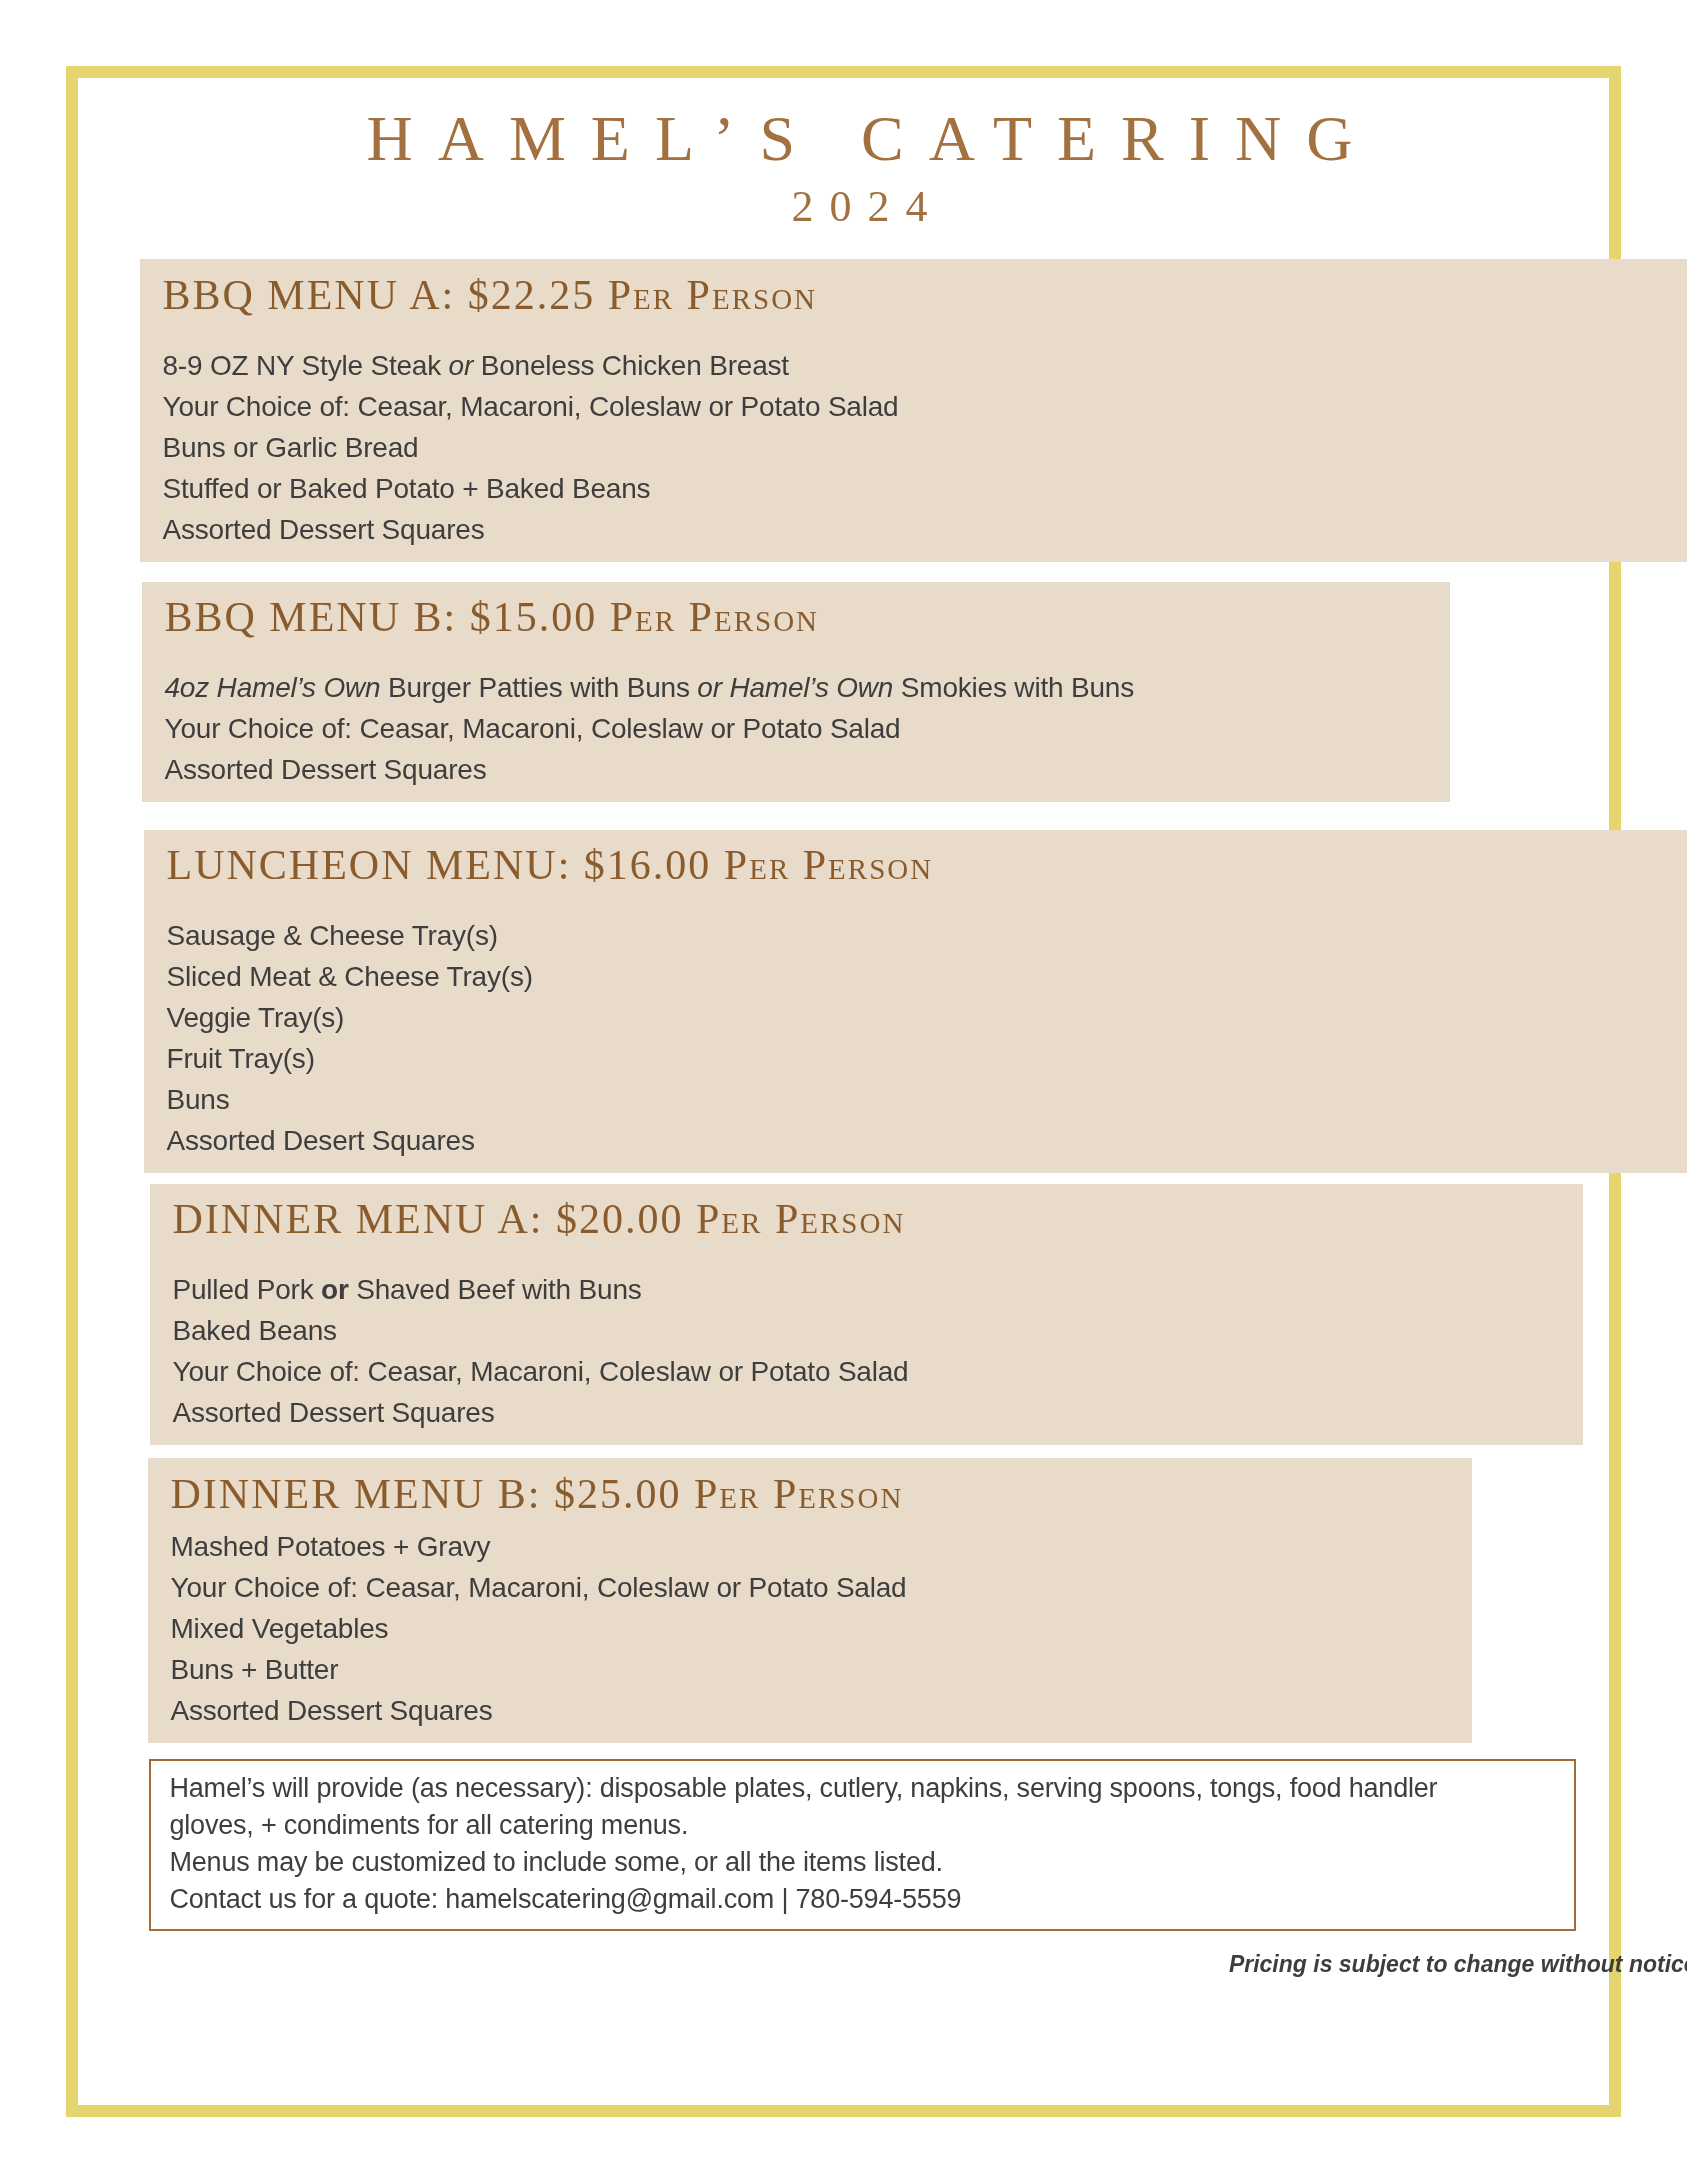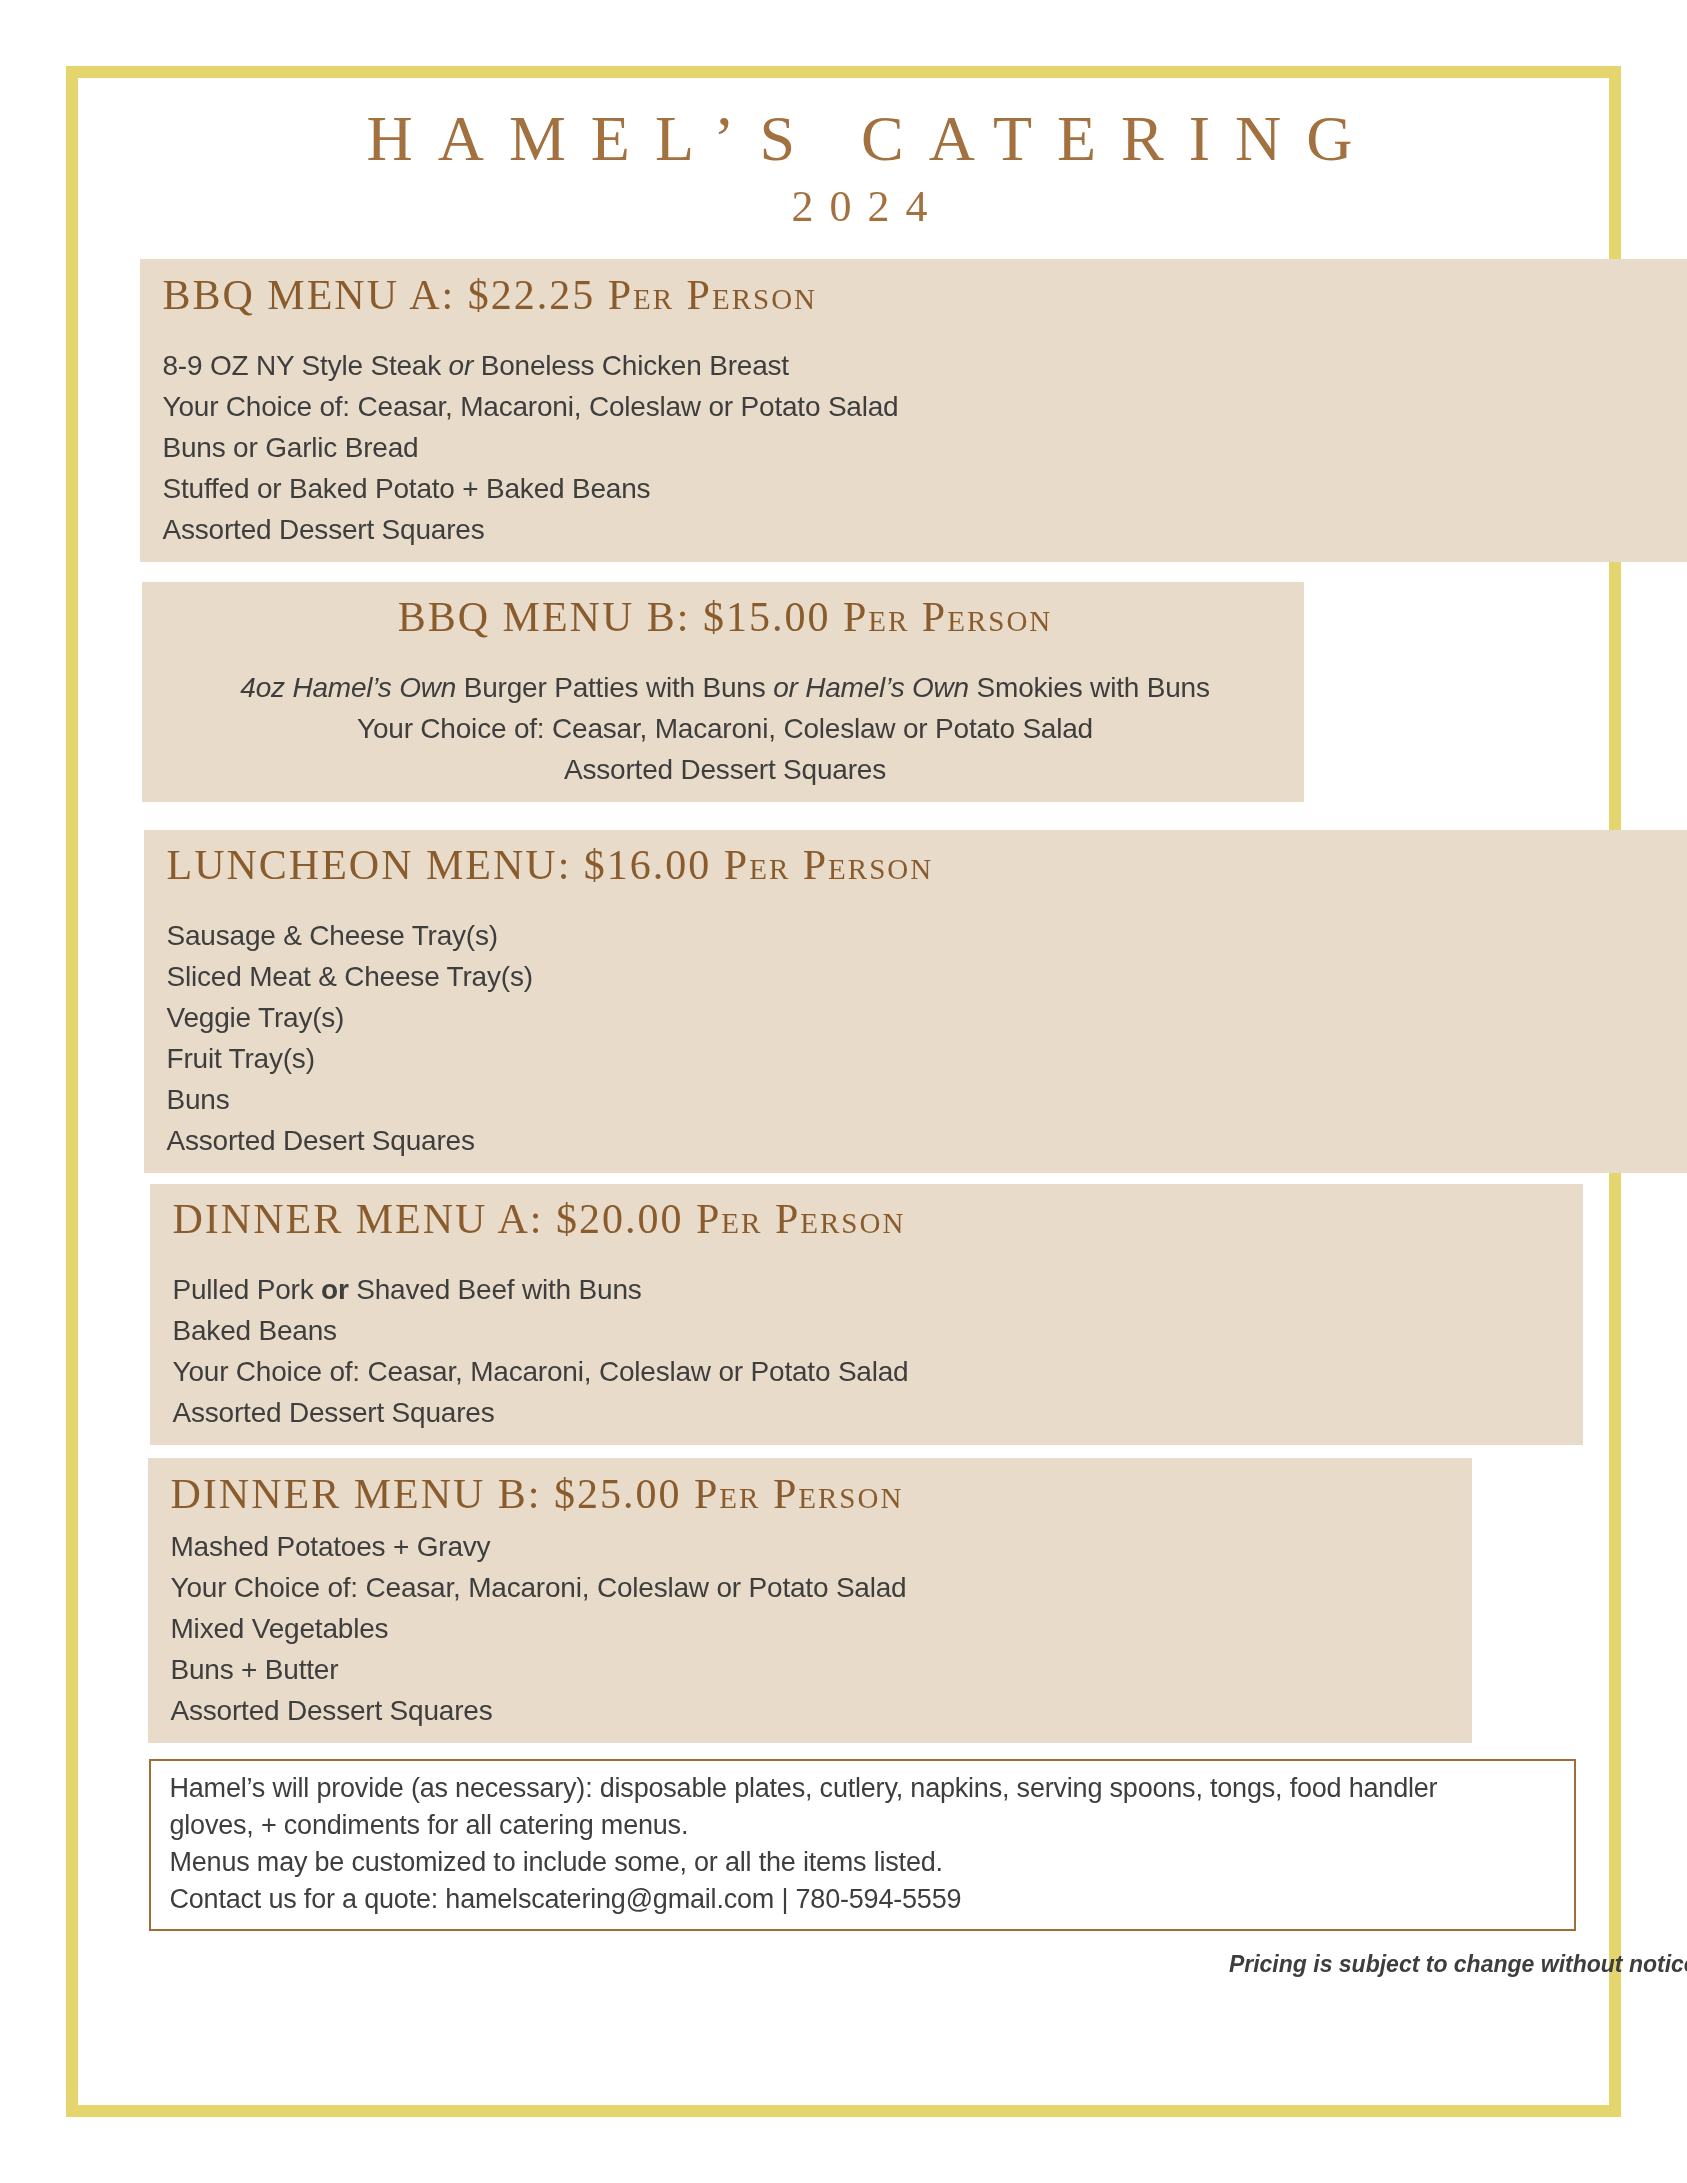--- a/index.html
+++ b/index.html
@@ -55,21 +55,21 @@
     line-height: 56px;
     letter-spacing: 16px;
     text-indent: 16px;
     color: var(--title_brown);
   }
   .box {
     background: var(--tan);
     padding: 9.3px 18.5px 12px 22.5px;
   }
   .b1 { margin: 24px 0 0 124px; width: 1599px; }
-  .b2 { margin: 20px 0 0 126px; width: 1162px; text-align: center; }
+  .b2 { margin: 20px 0 0 126px; width: 1308px; }
   .b3 { margin: 28px 0 0 128px; width: 1580px; }
   .b4 { margin: 10.6px 0 0 134px; width: 1433px; }
   .b5 { margin: 13.2px 0 0 132px; width: 1324px; }
   .box-heading {
     font-family: "Liberation Serif", serif;
     font-variant: small-caps;
     font-weight: 400;
     font-size: 42px;
     line-height: 52px;
     letter-spacing: 2px;

